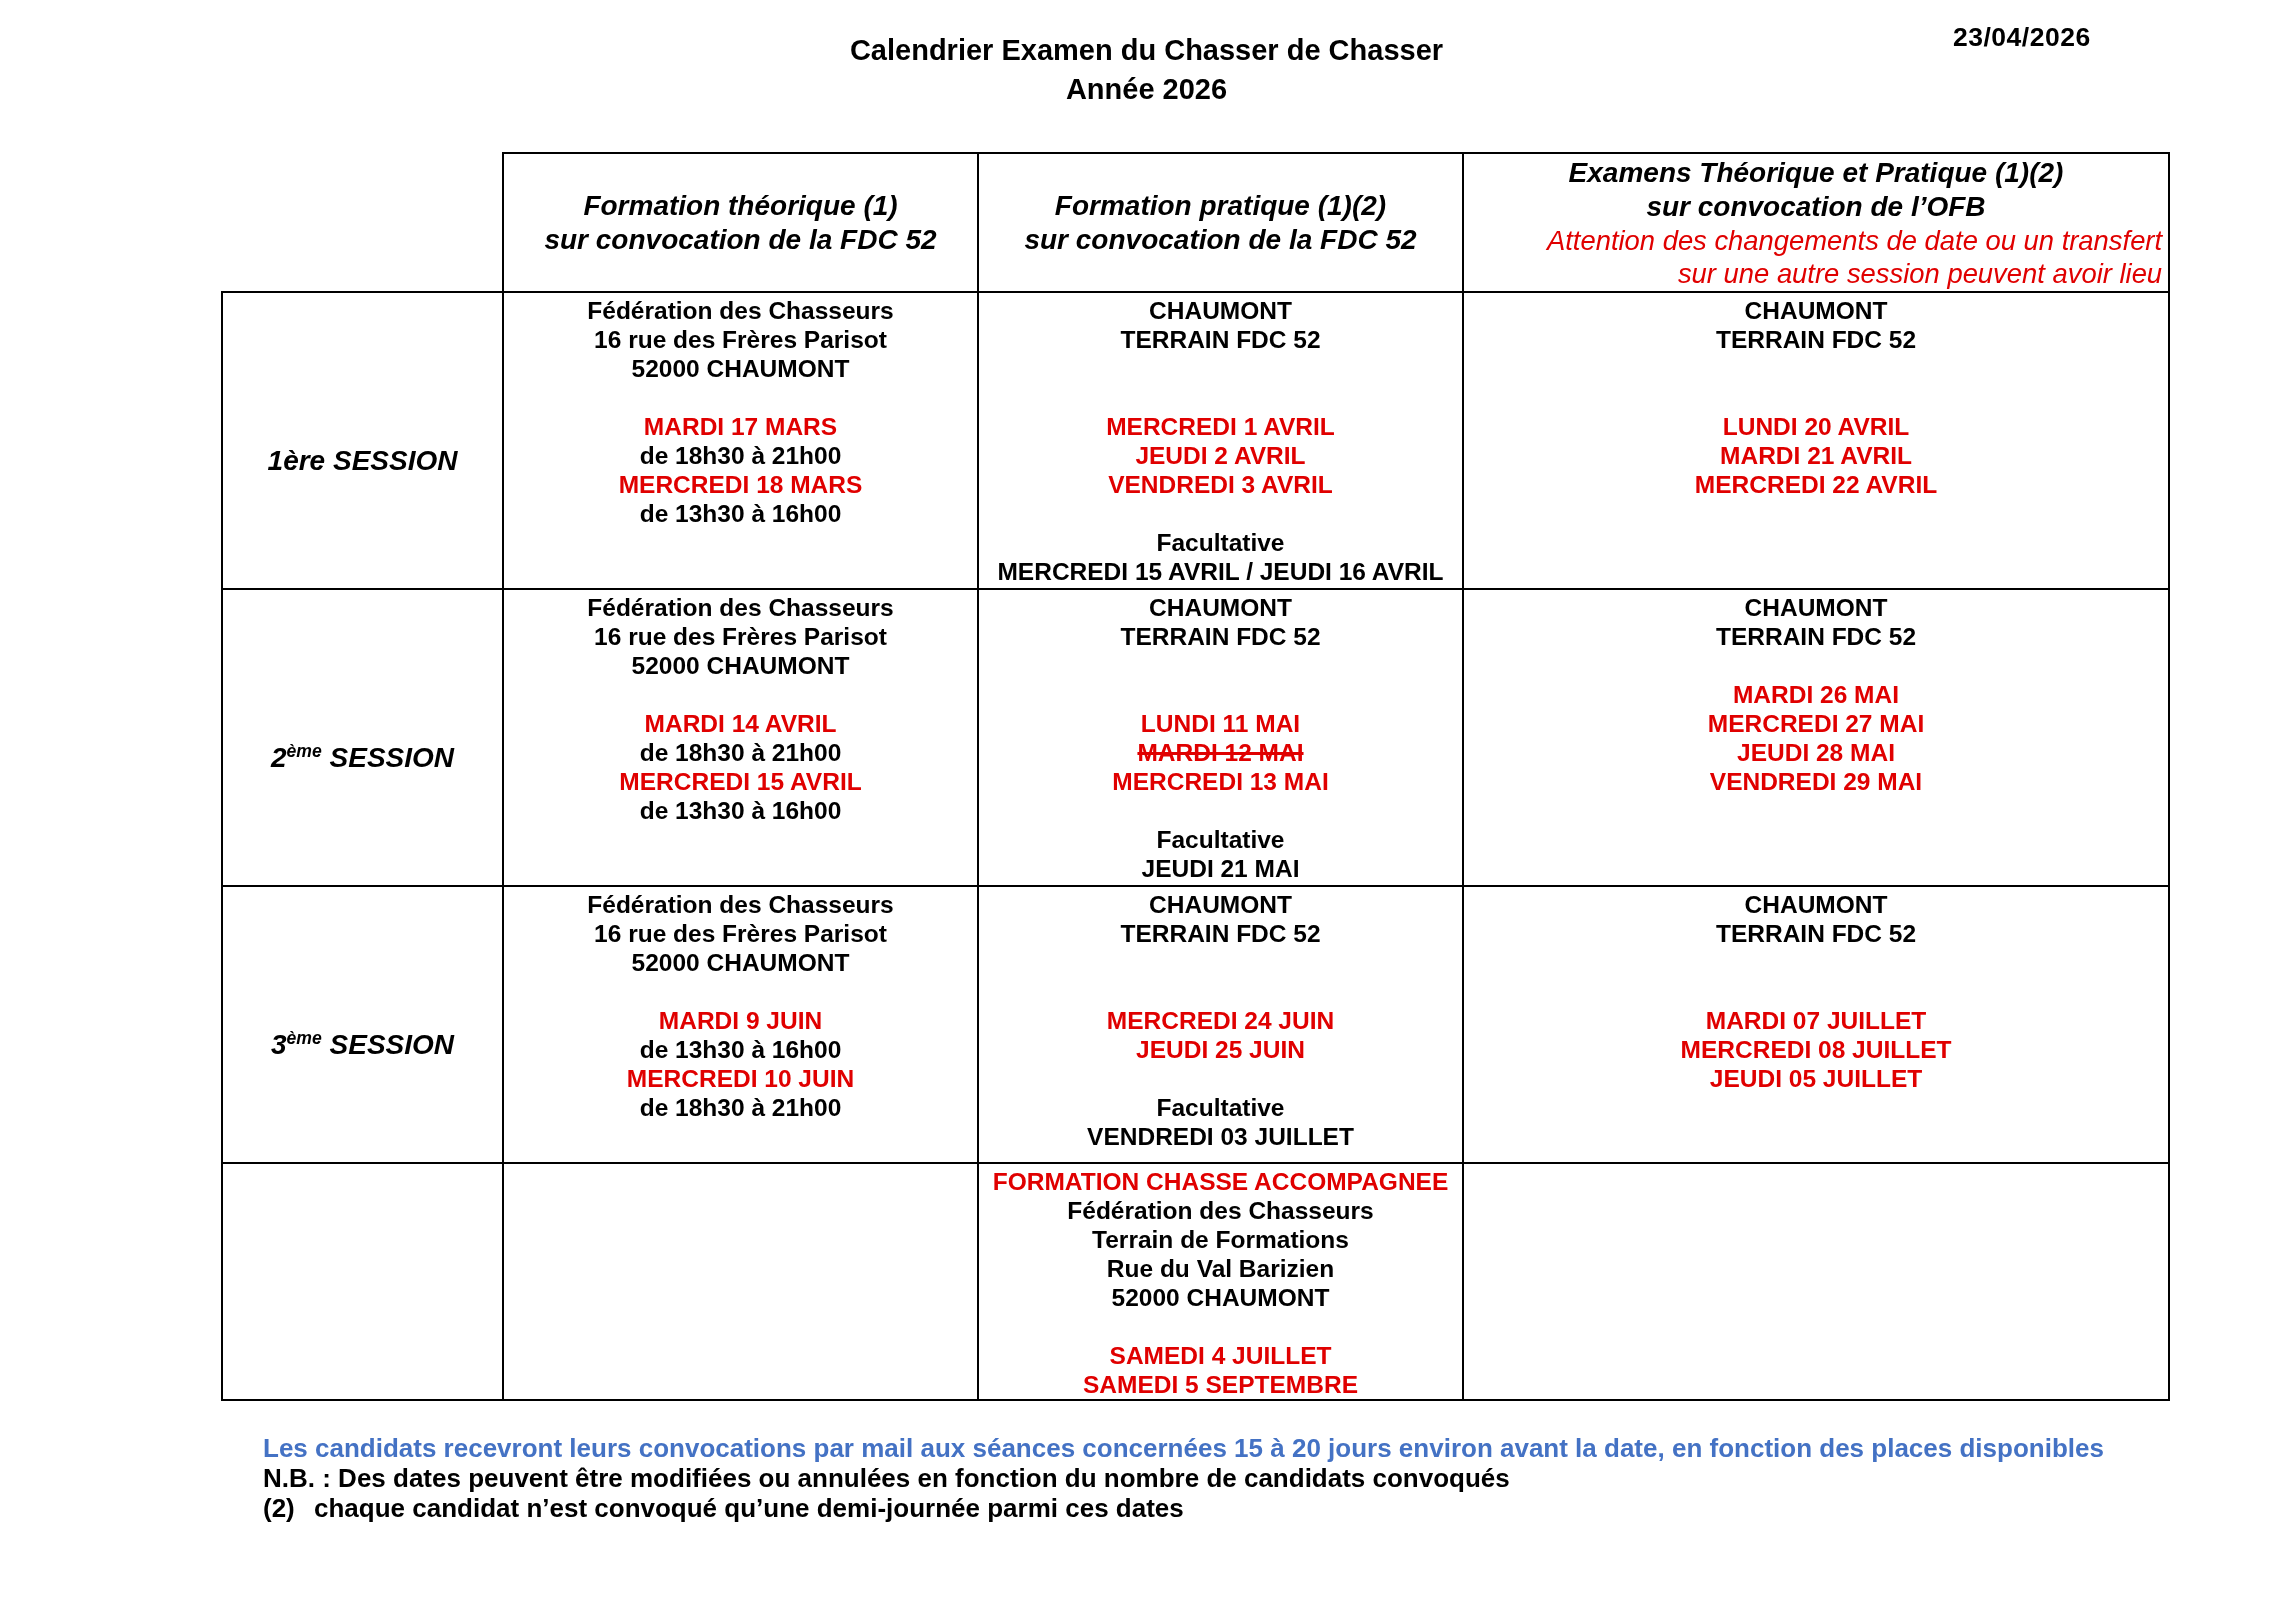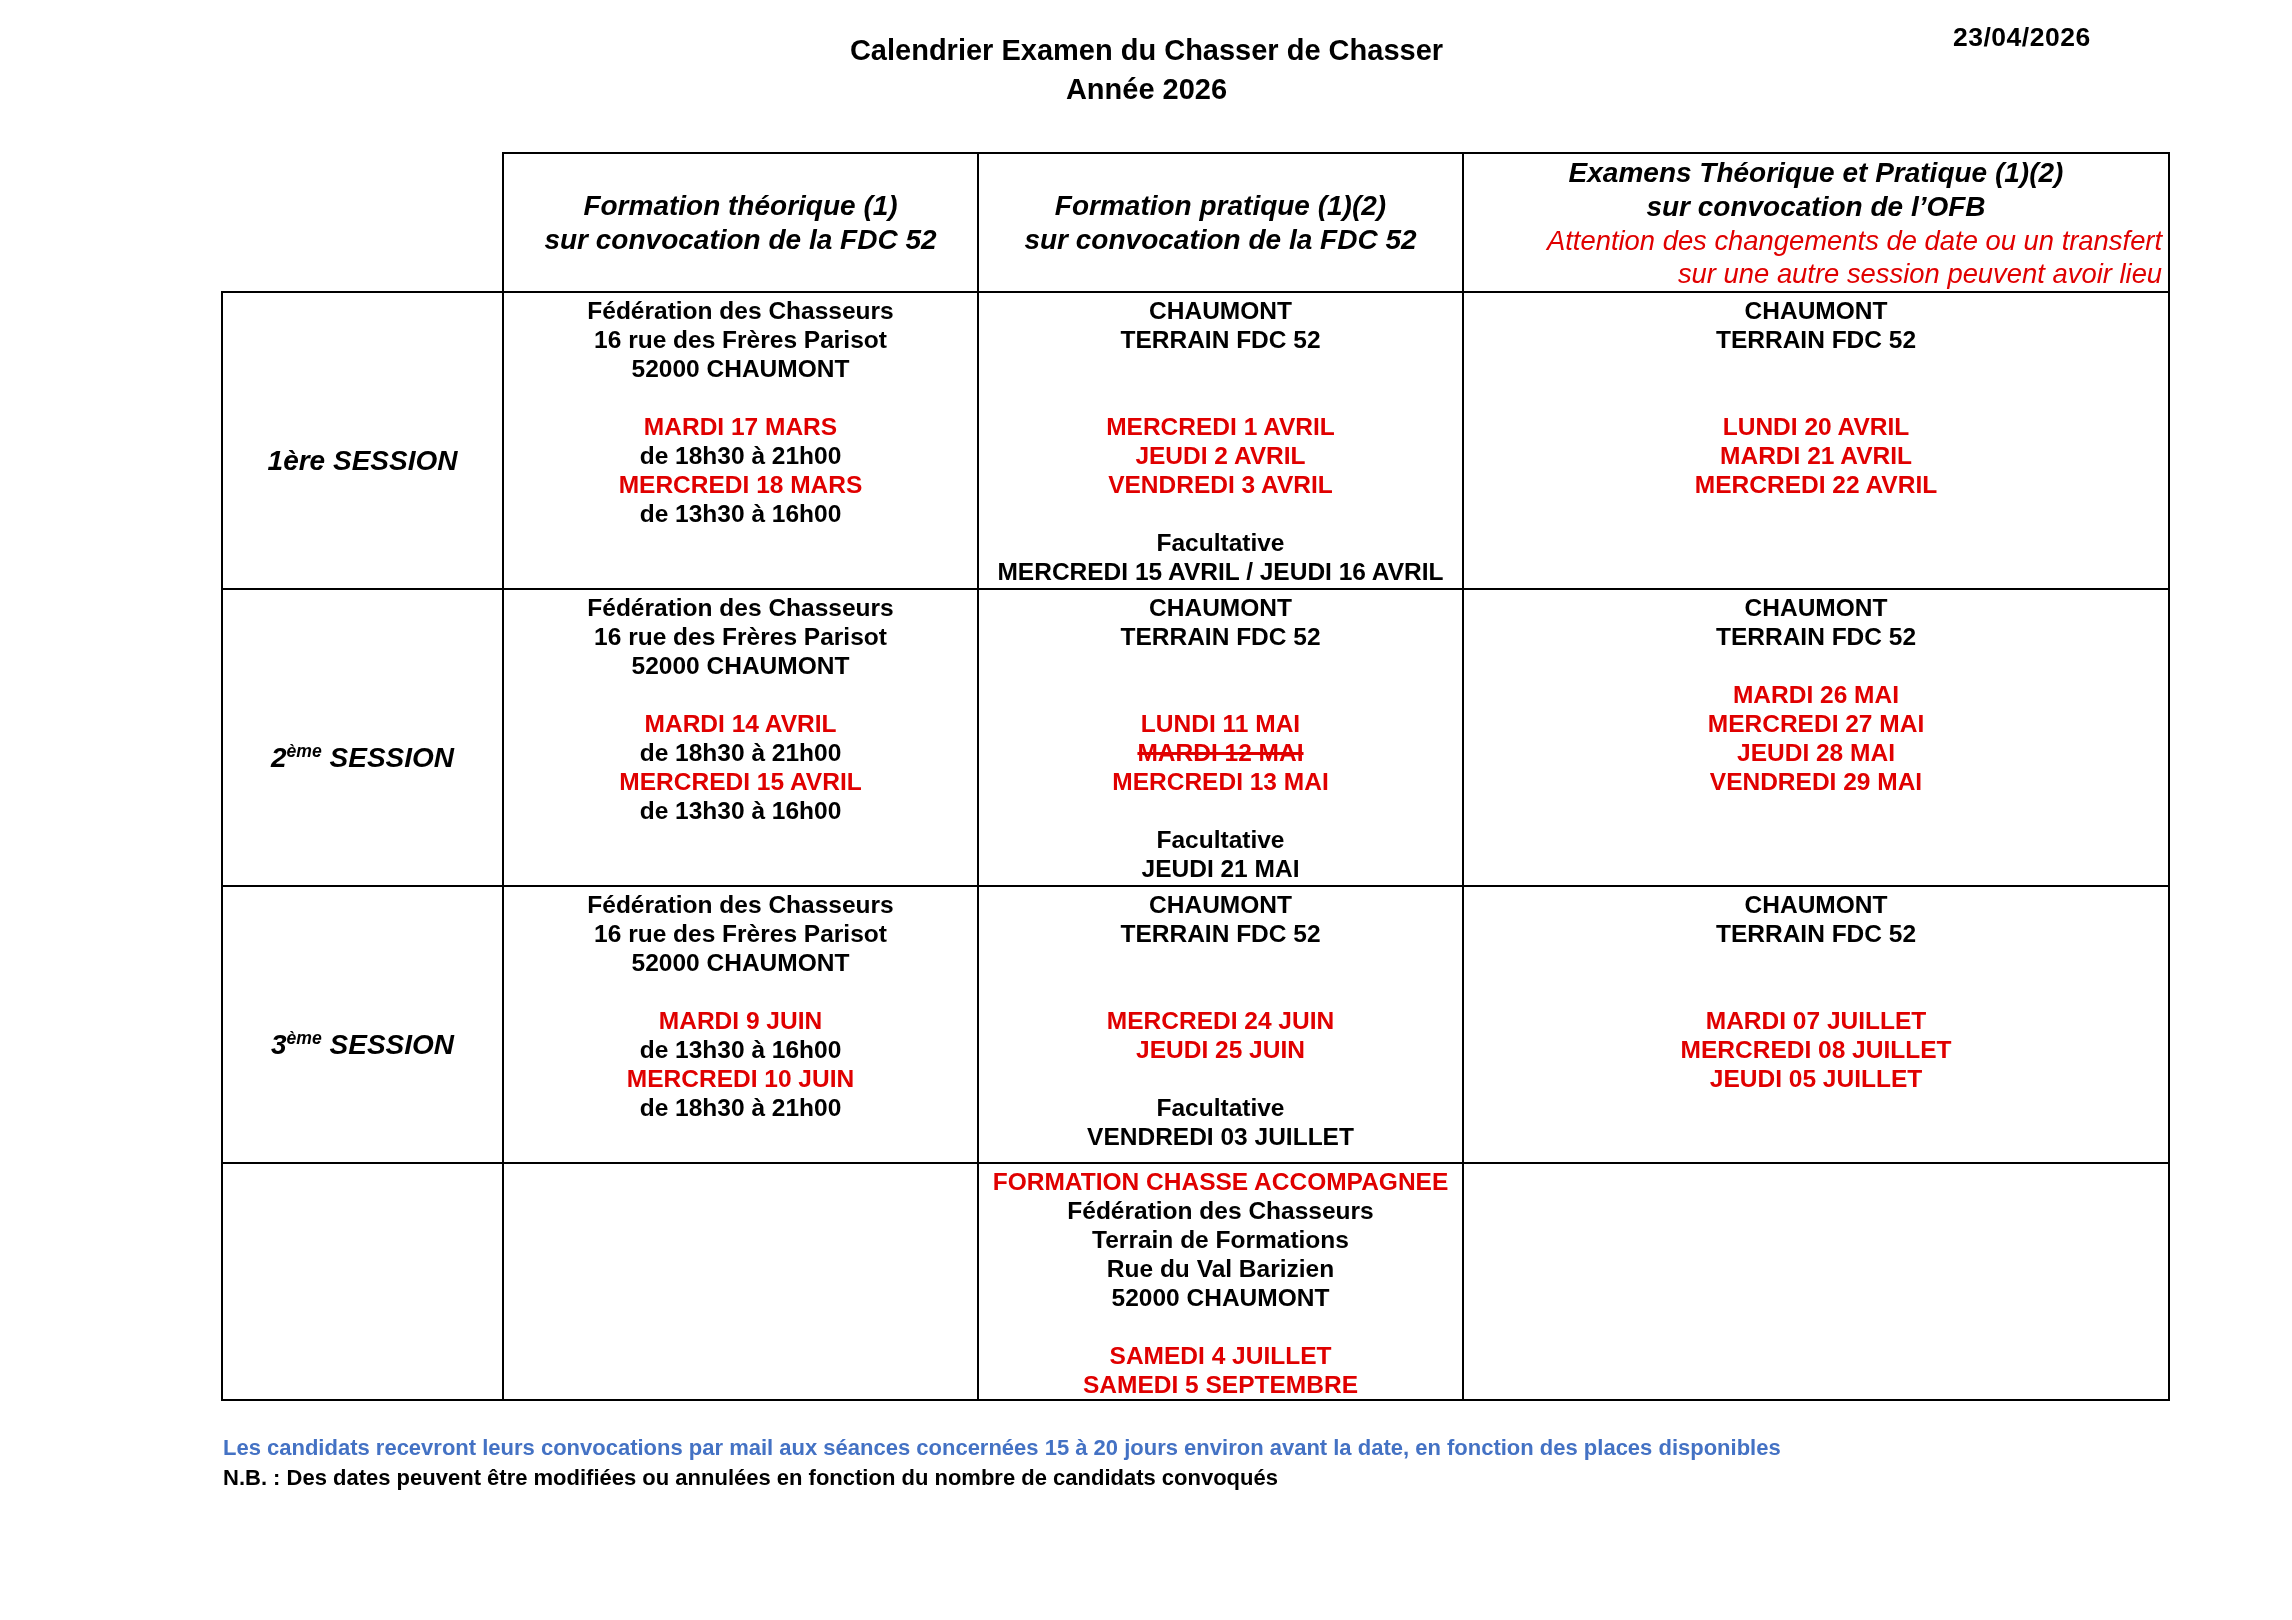--- a/index.html
+++ b/index.html
@@ -26,21 +26,21 @@
   .ln{min-height:29px;line-height:29px;font-size:24.5px;font-weight:bold;white-space:nowrap;}
   .s-b{color:#000;}
   .s-r{color:#e00000;}
   .s-rs{color:#e00000;text-decoration:line-through;text-decoration-thickness:2.9px;}
   .s-x{color:transparent;}
   .s-hb{font-size:28px;line-height:34px;min-height:34px;color:#000;}
   .s-hr{font-size:27.4px;line-height:33px;min-height:33px;color:#e00000;font-weight:normal;text-align:right;}
   .s-session{font-size:28px;line-height:33px;min-height:33px;color:#000;margin-top:40px;}
   .s-session sup{font-size:17.6px;line-height:0;}
   .notes{position:absolute;left:223px;top:1433px;width:2009px;}
-  .note{font-size:22px;line-height:30px;font-weight:bold;color:#000;white-space:nowrap;}
+  .note{font-size:26px;line-height:30px;font-weight:bold;color:#000;white-space:nowrap;margin-left:40px;}
   .note-blue{color:#4472c4;}
   .note-num{display:inline-block;min-width:51px;}
 </style>
 </head>
 <body>
 
 <div class="printed-date">23/04/2026</div>
 
 <div class="title-block">
   <div class="t1">Calendrier Examen du Chasser de Chasser</div>
@@ -193,14 +193,15 @@
           <div class="ln s-r">SAMEDI 5 SEPTEMBRE</div>
         </td>
       <td class="cell"></td>
     </tr>
   </tbody>
 </table>
 
 <div class="notes">
   <div class="note note-blue">Les candidats recevront leurs convocations par mail aux séances concernées 15 à 20 jours environ avant la date, en fonction des places disponibles</div>
   <div class="note">N.B. : Des dates peuvent être modifiées ou annulées en fonction du nombre de candidats convoqués</div>
+  <div class="note"><span class="note-num">(2)</span><span>chaque candidat n’est convoqué qu’une demi-journée parmi ces dates</span></div>
 </div>
 
 
 </body></html>

